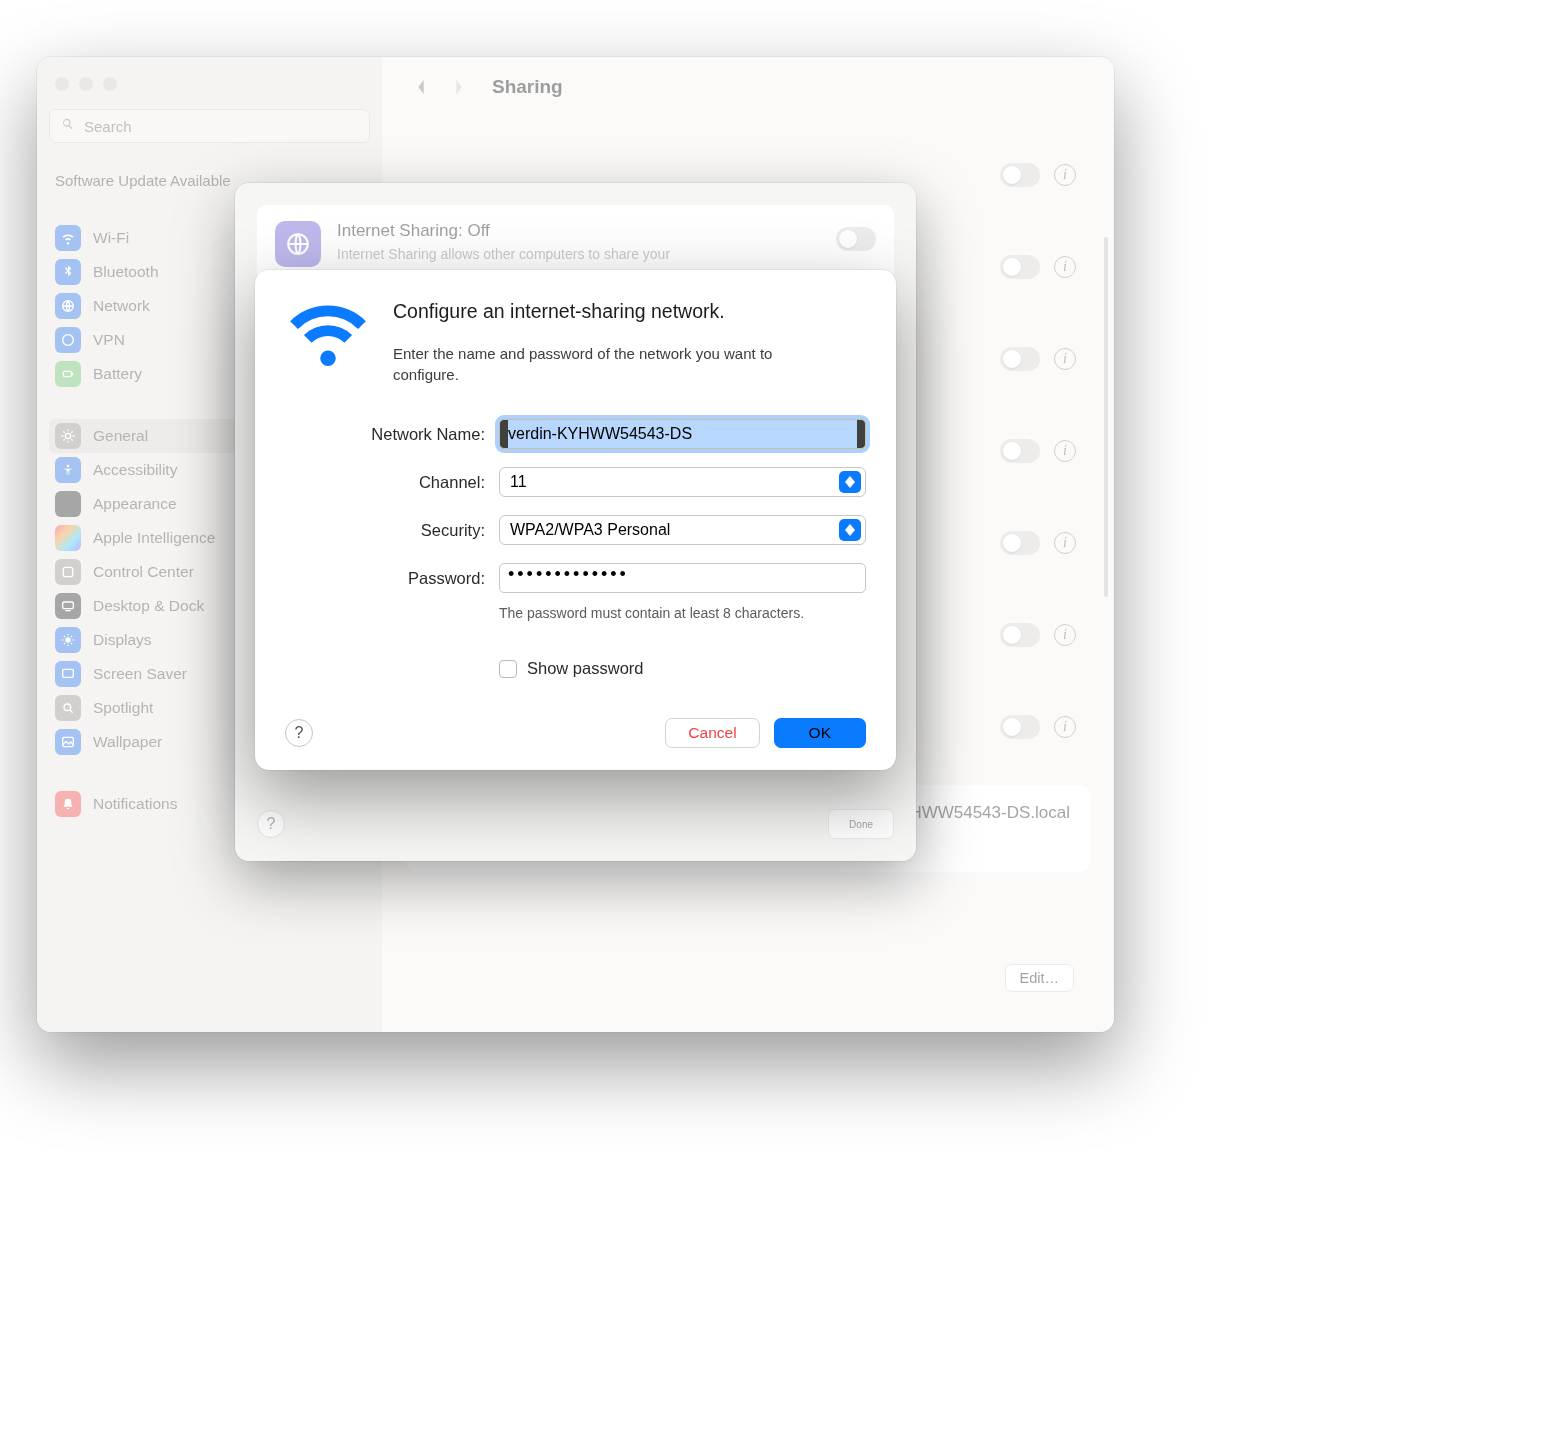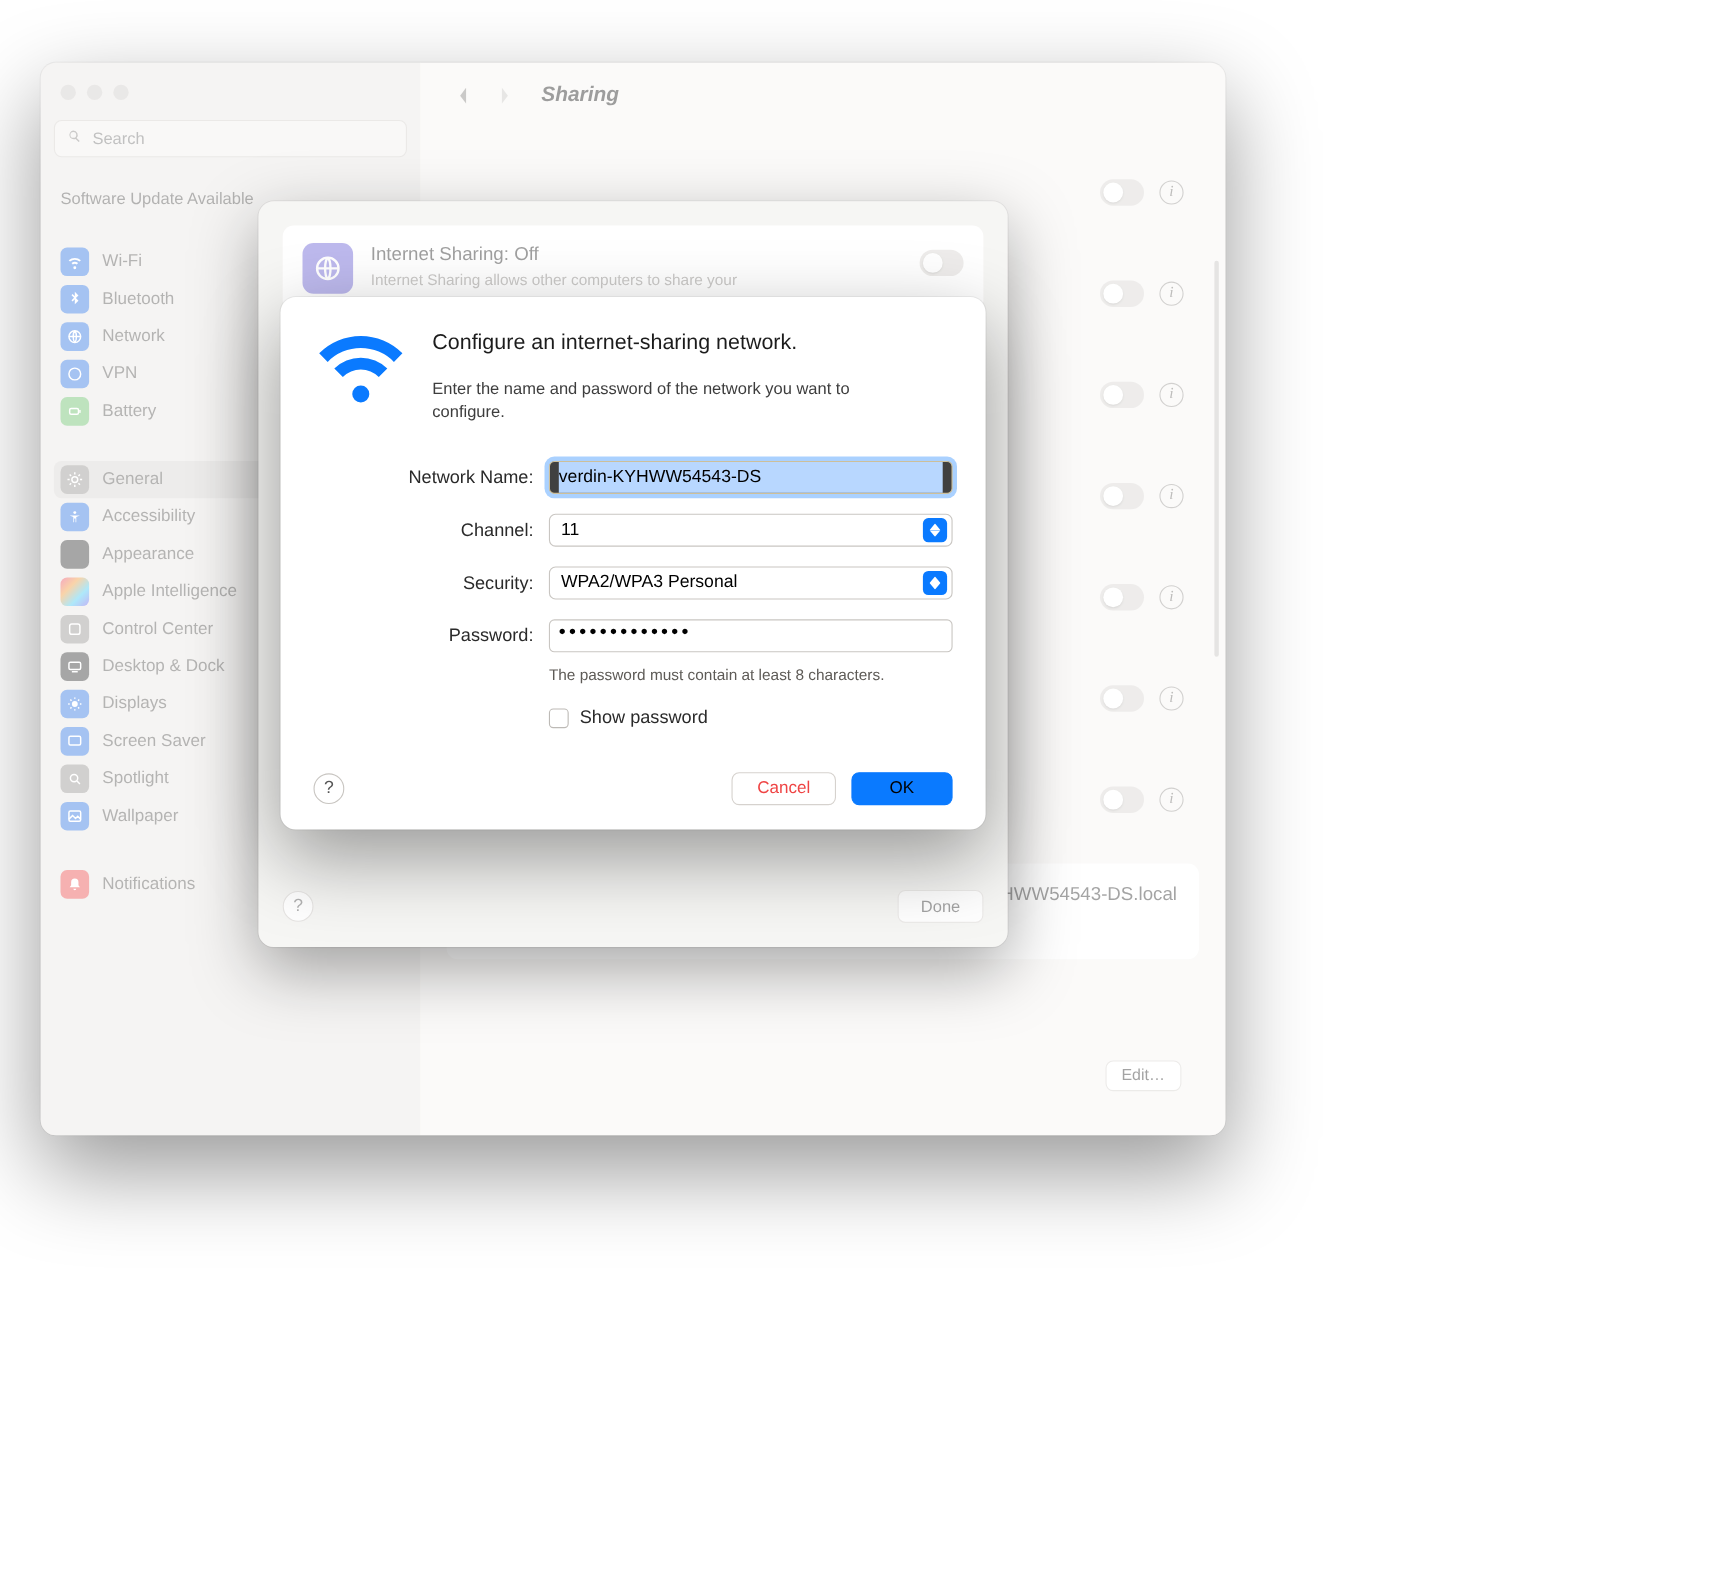--- a/index.html
+++ b/index.html
@@ -87,21 +87,21 @@
     flex: 1;
     background: #f5f3f1;
     display: flex; flex-direction: column;
   }
   .titlebar {
     height: 60px; display:flex; align-items:center; gap:8px;
     padding: 0 24px;
   }
   .nav-arrow { width:30px; height:30px; display:flex; align-items:center; justify-content:center; color:#8b8884; }
   .nav-arrow svg{width:12px;height:18px;fill:currentColor;}
-  .title { font-size:19px; font-weight:700; color:#262626; margin-left:10px;font-style:italic;}
+  .title { font-size:19px; font-weight:700; color:#262626; margin-left:10px;}
   .content-body { flex:1; padding: 0 24px 24px 24px; overflow:hidden; position:relative; }
   .content-body::after{
     content:""; position:absolute; right:6px; top:120px; width:4px; height:360px;
     background:#c6c3bf; border-radius:3px;
   }
 
   .row-card {
     background:#fff0; height:40px;
     display:flex; align-items:center; justify-content:flex-end;
     gap:14px; padding-right:14px;
@@ -148,21 +148,21 @@
   .ishare-title{font-size:17px;color:#2b2b2b;}
   .ishare-desc{font-size:14px;color:#8c8986;margin-top:4px;max-width:400px;line-height:1.35;}
   .sheet1-bottom{
     position:absolute; left:22px; right:22px; bottom:22px;
     display:flex; align-items:center; justify-content:space-between;
   }
   .help-btn{
     width:28px;height:28px;border-radius:50%;border:1px solid #c8c5c1;background:#fff;
     display:flex;align-items:center;justify-content:center;font-size:16px;color:#555;
   }
-  .done-btn{height:30px;padding:0 20px;border:1px solid #d6d2ce;border-radius:7px;background:#fff;font-size:15px;color:#333;}
+  .done-btn{height:30px;padding:0 20px;border:1px solid #d6d2ce;border-radius:7px;background:#fff;font-size:10px;color:#333;}
 
   
   .dialog {
     position:absolute; left:255px; top:270px; width:641px;
     background:#fff; border-radius:14px;
     box-shadow: 0 26px 70px rgba(0,0,0,.38), 0 0 0 1px rgba(0,0,0,.05);
     padding: 30px 30px 22px 30px;
   }
   .dlg-header{display:flex;gap:22px;align-items:flex-start;}
   .wifi-icon{width:86px;flex:0 0 86px;}
@@ -187,21 +187,21 @@
     display:flex;align-items:center;justify-content:space-between;
     padding:0 4px 0 10px;font-size:16px;background:#fff;
   }
   .sel .stepper{
     width:22px;height:22px;border-radius:5px;background:#0a7aff;
     display:flex;flex-direction:column;align-items:center;justify-content:center;
   }
   .sel .stepper svg{width:10px;height:6px;fill:#fff;}
   .pwd-dots{letter-spacing:3px;font-size:18px;}
   .hint{grid-column:2/3;font-size:14px;color:#5e5b57;margin-top:-6px;}
-  .showpw{grid-column:2/3;display:flex;align-items:center;gap:10px;font-size:16.5px;color:#2a2a2a;margin-top:4px;}
+  .showpw{grid-column:2/3;display:flex;align-items:center;gap:10px;font-size:16.5px;color:#2a2a2a;margin-top:20px;}
   .chk{width:18px;height:18px;border:1px solid #bdbab6;border-radius:4px;background:#fff;}
   .dlg-footer{display:flex;align-items:center;justify-content:space-between;margin-top:40px;}
   .btn{height:30px;padding:0 22px;border-radius:7px;font-size:15.5px;border:1px solid #d6d2ce;background:#fff;color:#ef4444;}
   .btn.primary{background:#0a7aff;border-color:#0a7aff;color:#000000;font-weight:500;padding:0 34px;}
   .dlg-foot-right{display:flex;gap:14px;}
 </style>
 </head>
 <body>
 <div class="stage">
 

